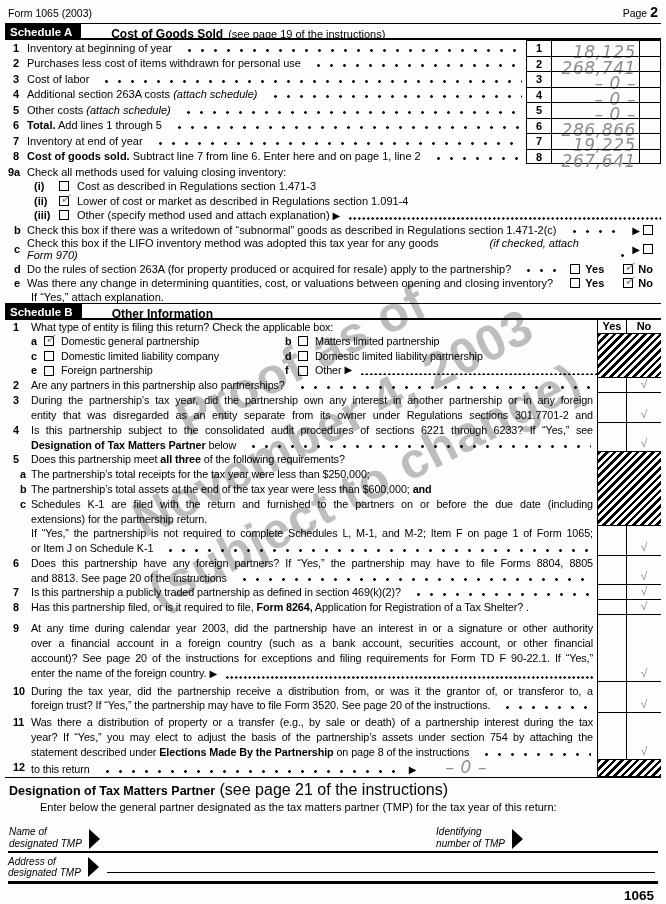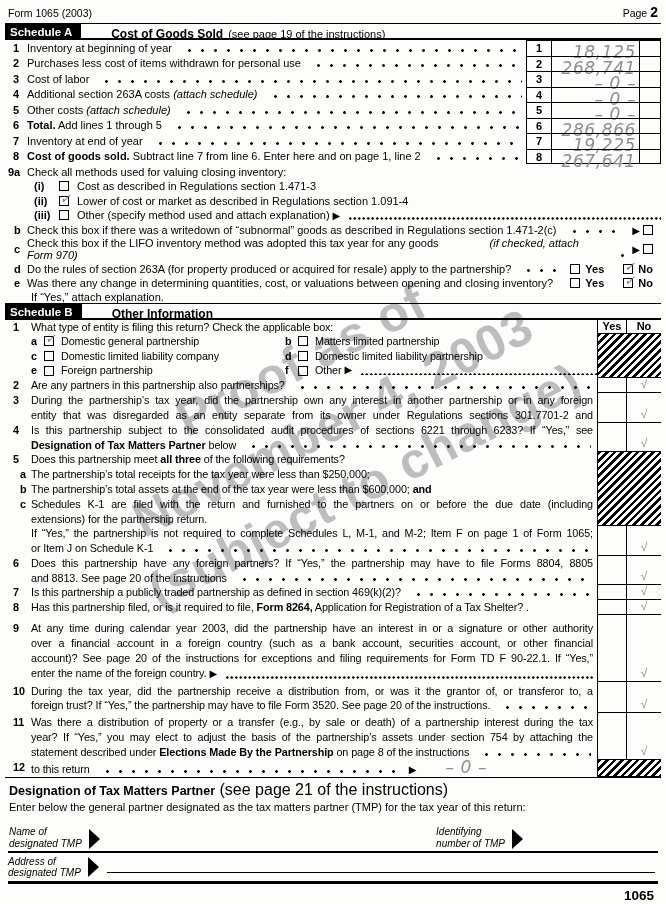--- a/index.html
+++ b/index.html
@@ -76,21 +76,21 @@
   .optletter { font-weight:bold; width:13px; flex:none; }
   .optlab { margin-left:7px; white-space:nowrap; }
   .mt6 { margin-top:6px; } .mt2 { margin-top:2px; }
   .q12val { margin:0 108px 0 26px; flex:none; }
 
   
   .desig { padding:1px 3px 0 3px; }
   .dhead { padding:2px 0 0 1px; font-size:12.5px; }
   .dhead .b { font-weight:bold; }
   .dhead .n { font-size:16px; }
-  .dintro { padding:2px 0 0 1px; }
+  .dintro { padding:2px 0 0 1px;margin-left:31px; }
   .tmp1 { display:flex; align-items:flex-end; border-bottom:2.2px solid #000; padding:13px 0 2px 1px; }
   .tmplbl { font-size:10px; line-height:11.5px; flex:none;font-style:italic; }
   .tri { width:0; height:0; border-left:11px solid #000; border-top:10px solid transparent;
          border-bottom:10px solid transparent; margin:0 0 0 7px; flex:none; }
   .sp1 { flex:1; } .sp2 { width:135px; flex:none; }
   .tmp2 { display:flex; align-items:center; border-bottom:3px solid #000; padding:3px 0; height:31px; }
   .addrline { flex:1; border-bottom:1.8px solid #000; height:12px; margin:0 3px 0 8px; }
   .pagefoot { display:flex; justify-content:flex-end; align-items:baseline; padding:4px 4px 0 0; font-size:10px; }
   .fnum { font-size:13.5px; font-weight:bold; margin:0 3px; }
 </style>

